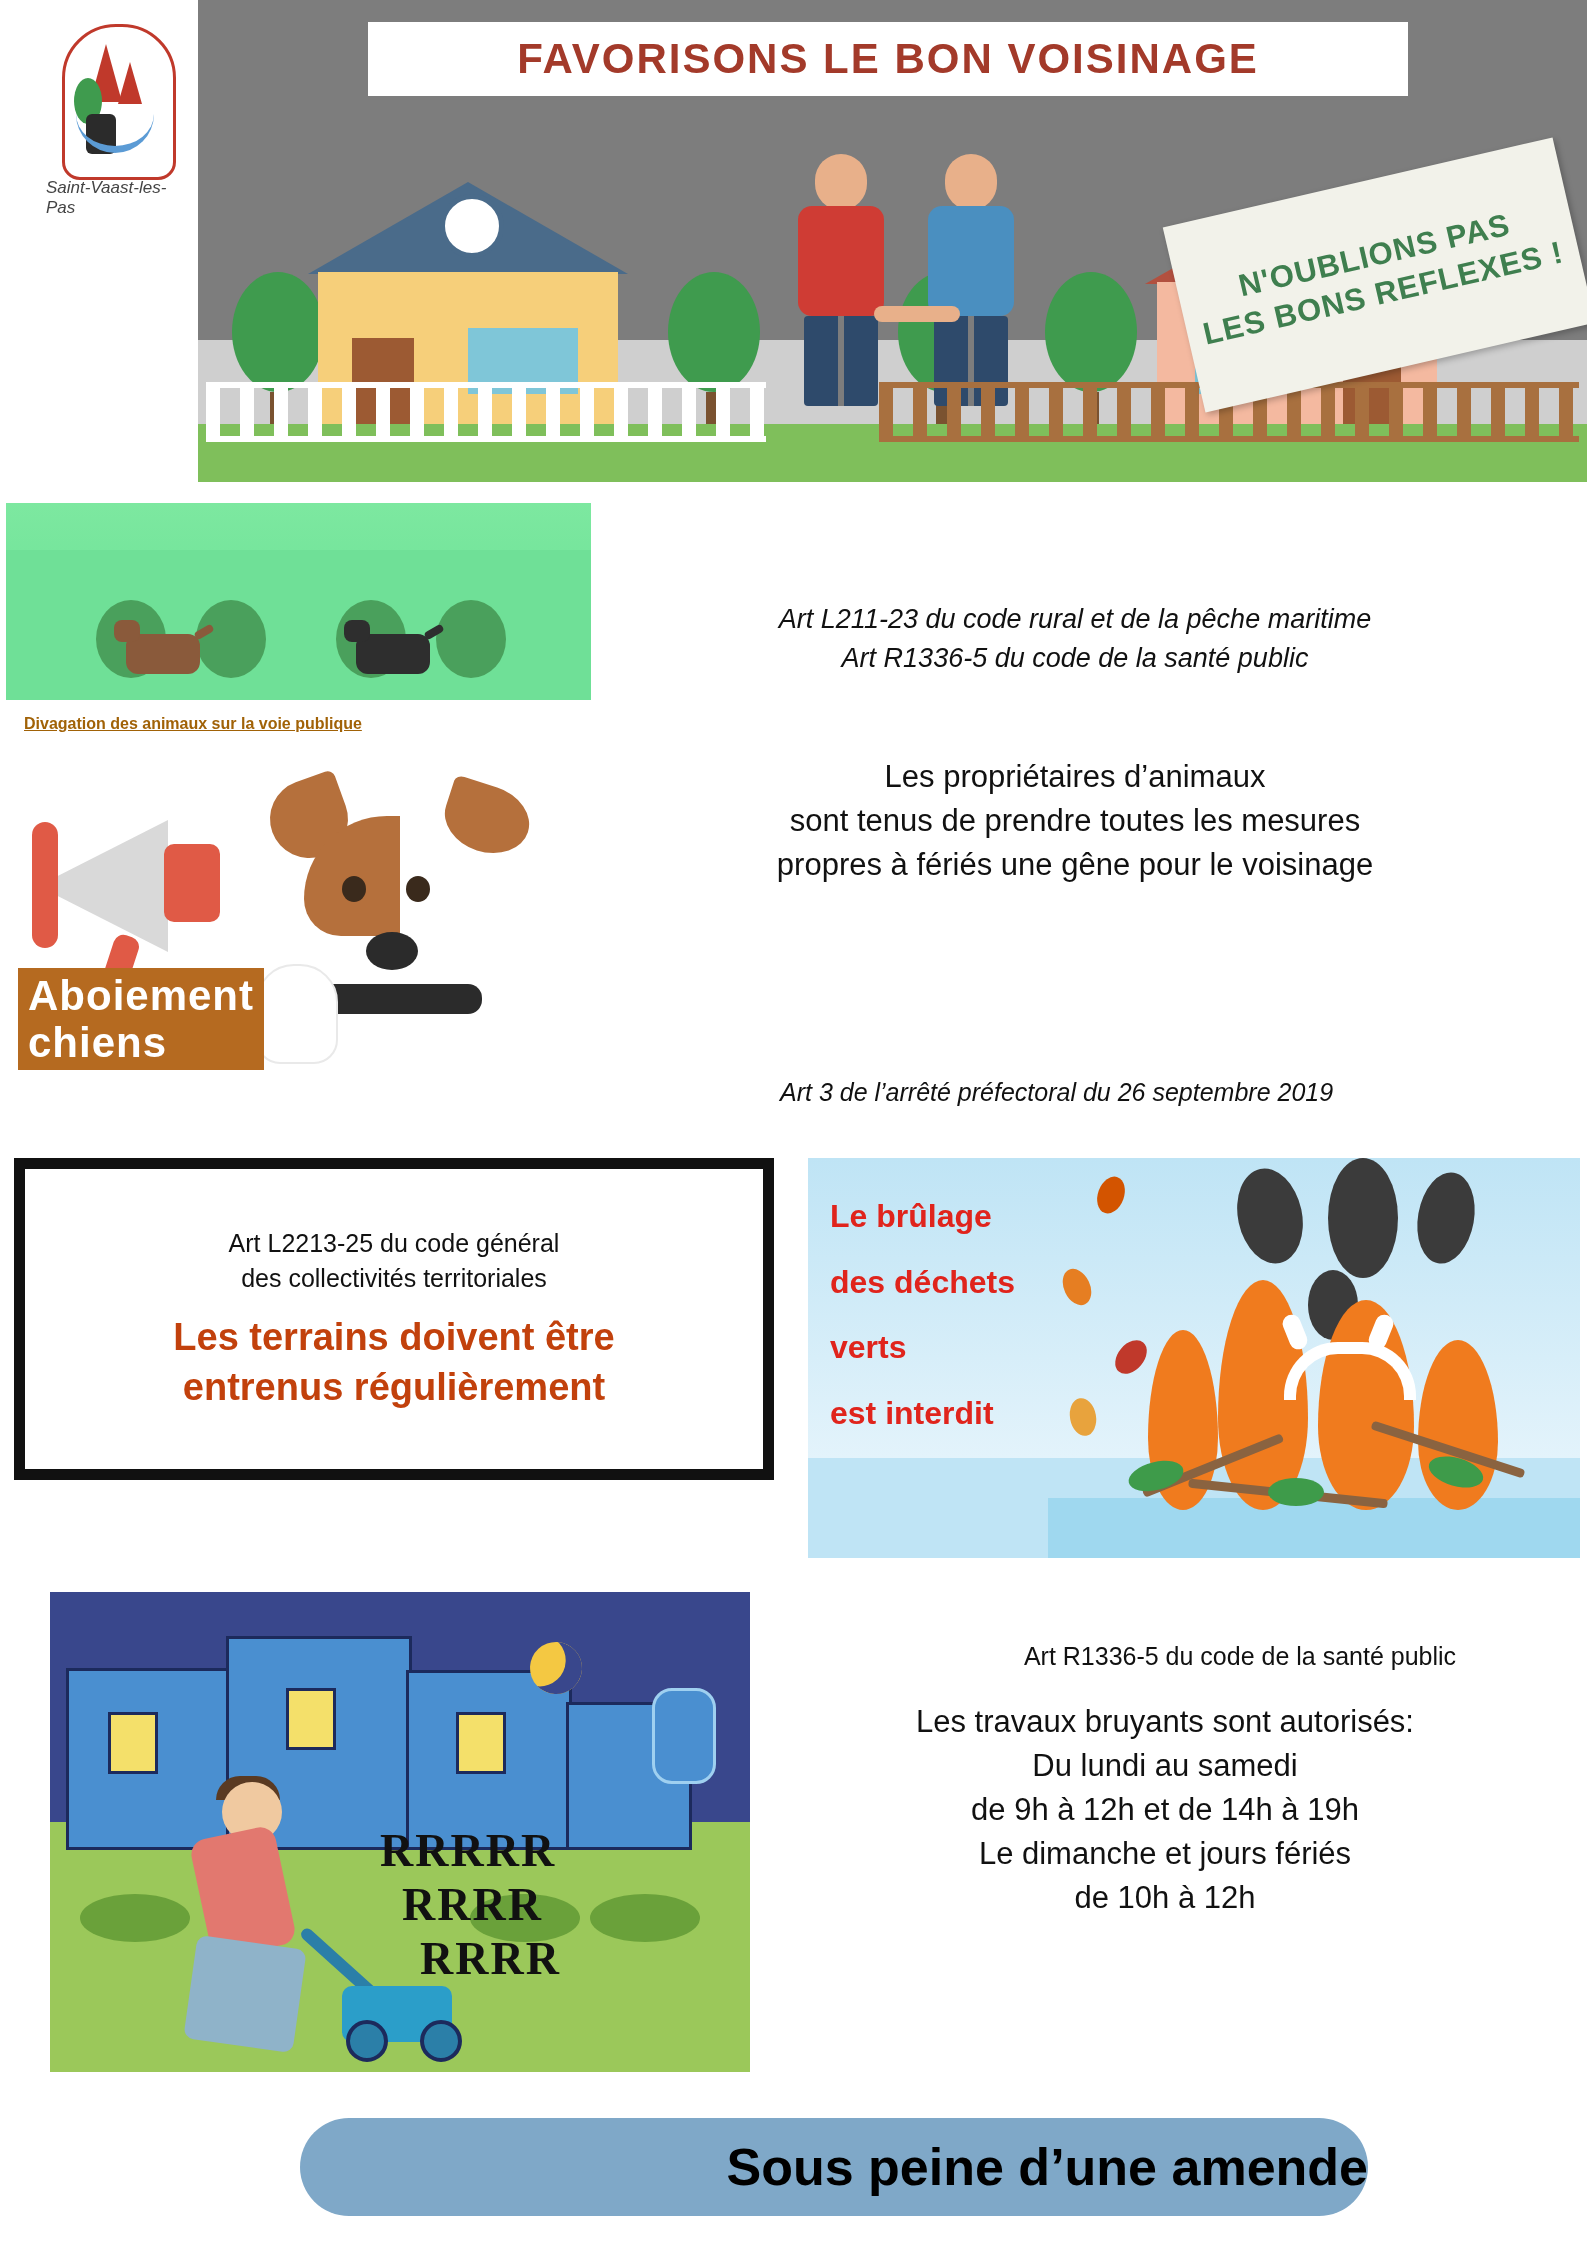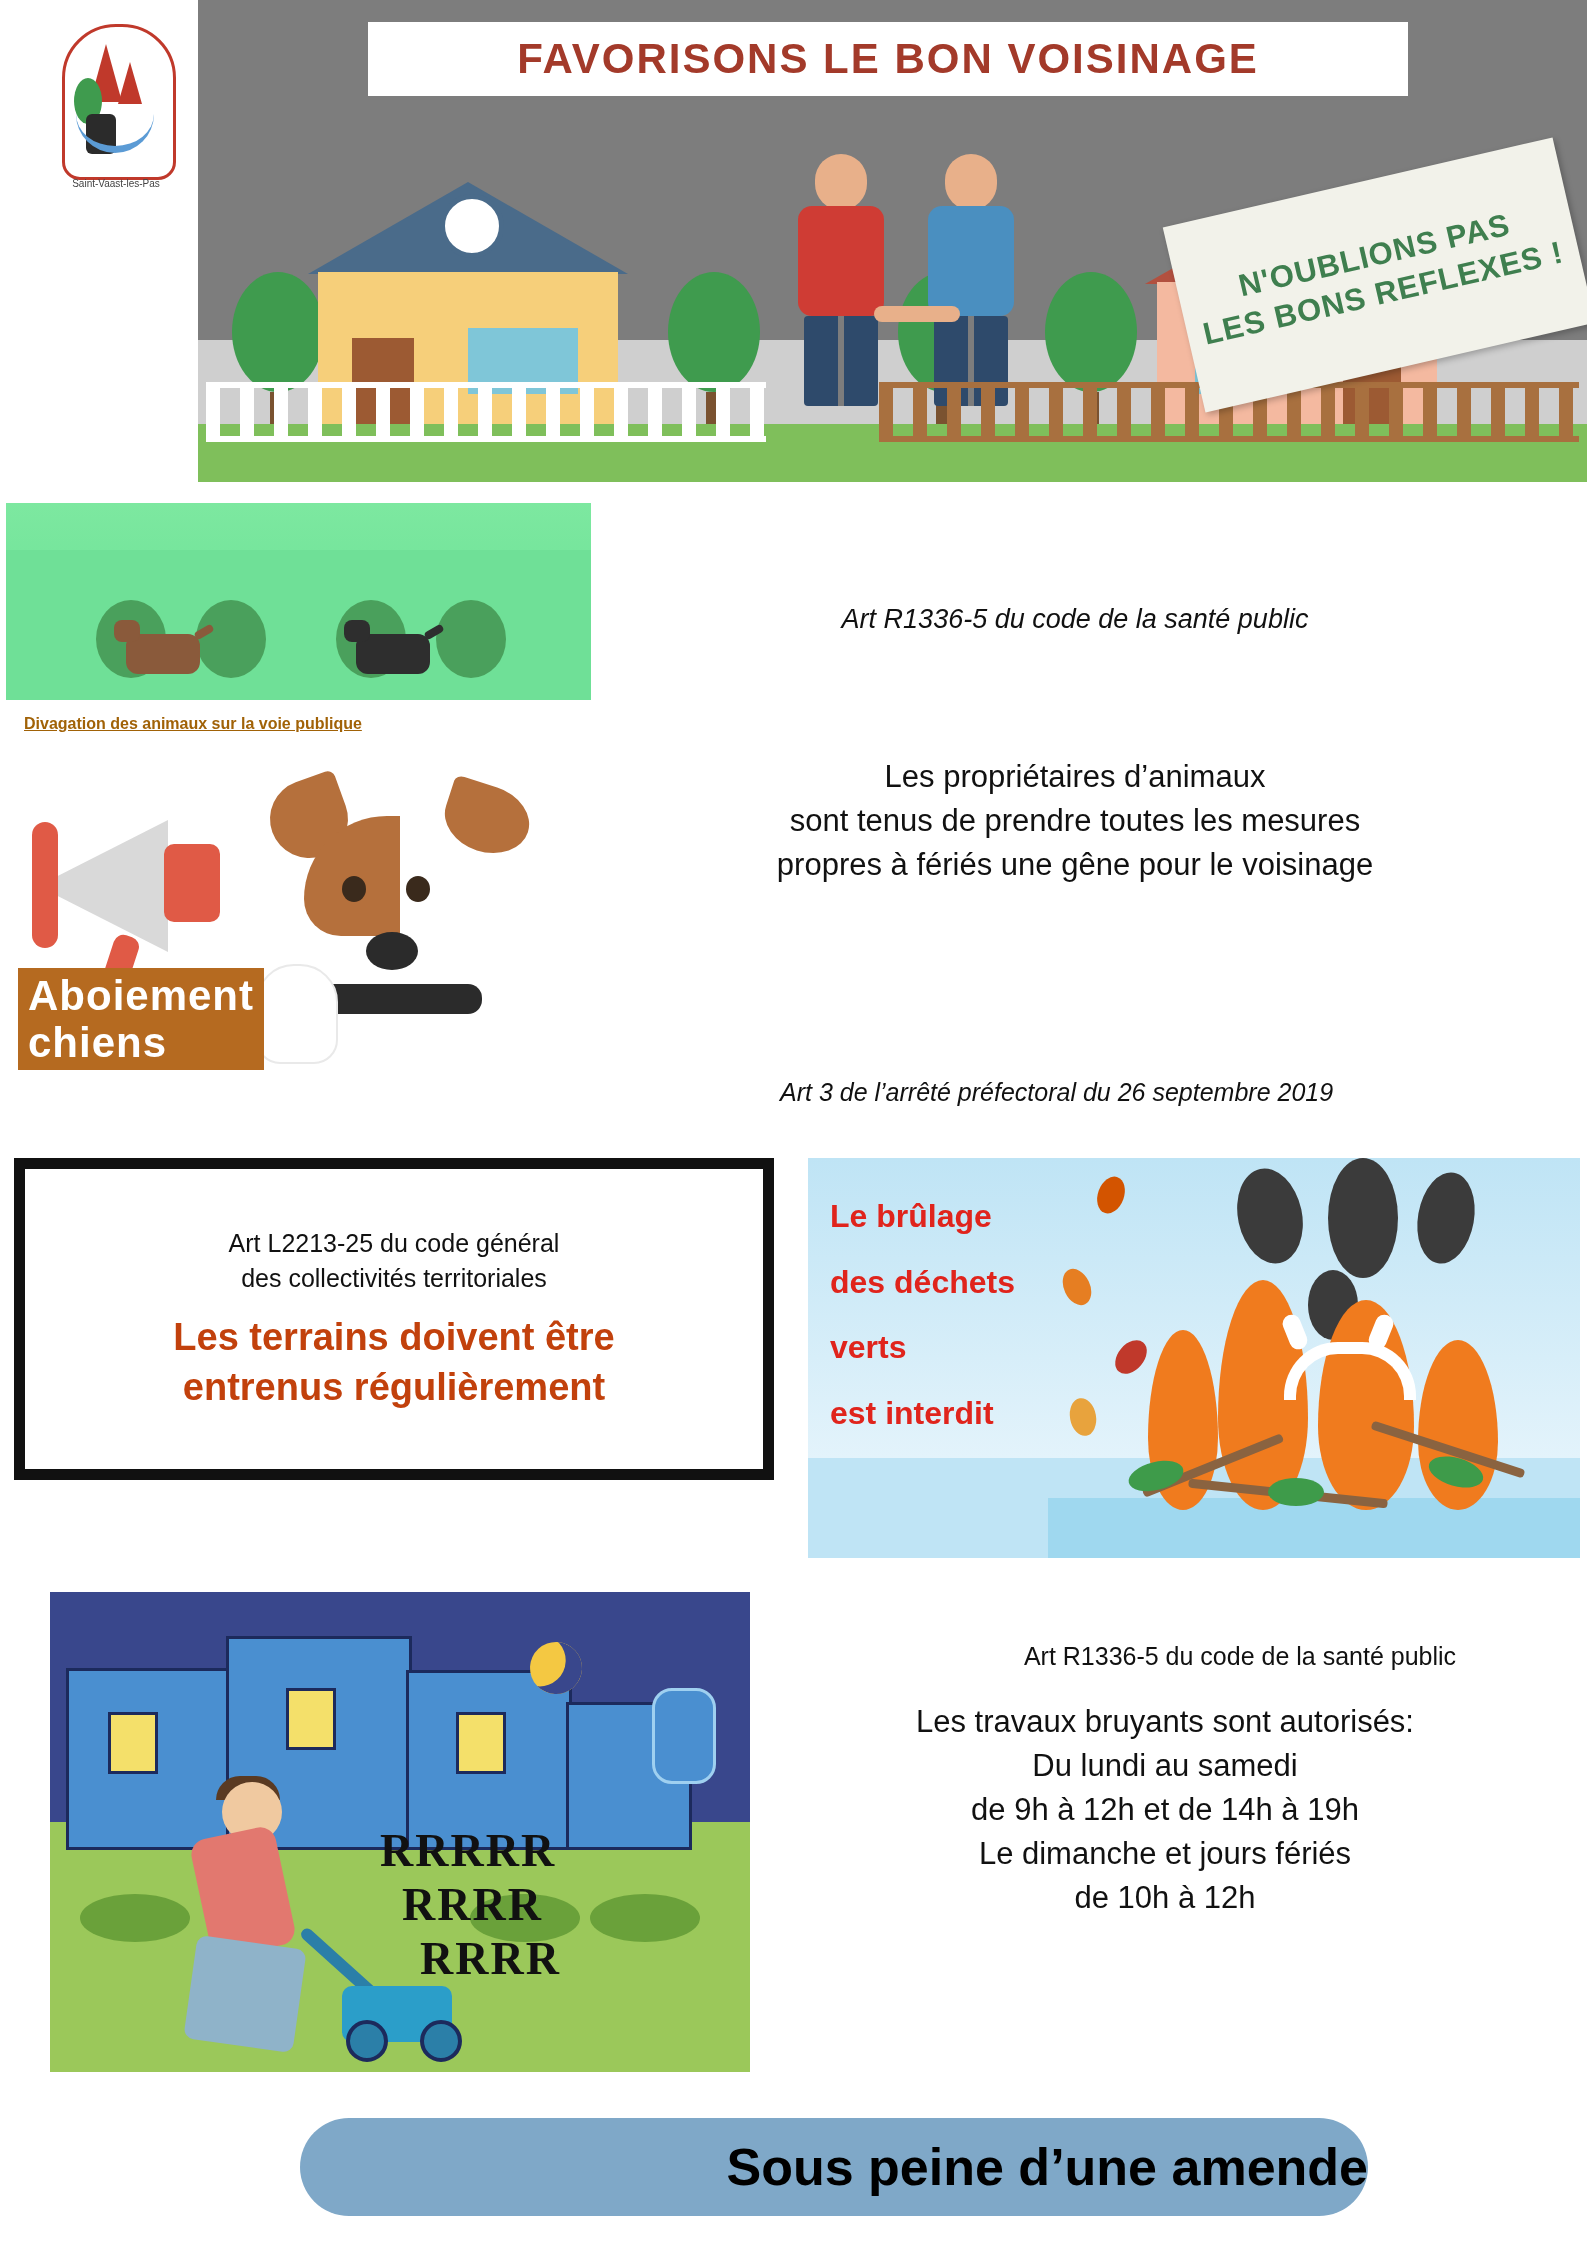--- a/index.html
+++ b/index.html
@@ -220,22 +220,23 @@
     border-bottom: 7px solid #5b9bd5;
     border-radius: 0 0 40px 40px;
   }
   .logo .dark {
     position: absolute; left: 40px; top: 96px;
     width: 30px; height: 40px; background: #2b2b2b; border-radius: 6px;
   }
   .logo-caption {
     position: absolute;
     left: 0; top: 160px; width: 140px;
-    text-align: center;
-    font-size: 10px;
+    text-align: left;
+    font-size: 17px;
+    font-style: italic;
     color: #444;
   }
 
   
   .img-card { position: absolute; overflow: hidden; }
 
   
   .divagation {
     left: 6px; top: 503px; width: 585px; height: 245px;
     background: linear-gradient(180deg, #7de8a0 0%, #5ddc8f 100%);
@@ -694,20 +695,21 @@
     <div class="dpaw"></div>
   </div>
 
   <div class="label-box">
     <div class="label-line">Aboiement</div>
     <div class="label-line">chiens</div>
   </div>
 </div>
 
 <div class="legal-ref ref-animaux">
+  <div>Art L211-23 du code rural et de la pêche maritime</div>
   <div>Art R1336-5 du code de la santé public</div>
 </div>
 
 <div class="bold-text text-animaux">
   <div>Les propriétaires d’animaux</div>
   <div>sont tenus de prendre toutes les mesures</div>
   <div>propres à fériés une gêne pour le voisinage</div>
 </div>
 
 <div class="legal-ref ref-brulage">Art 3 de l’arrêté préfectoral du 26 septembre 2019</div>

